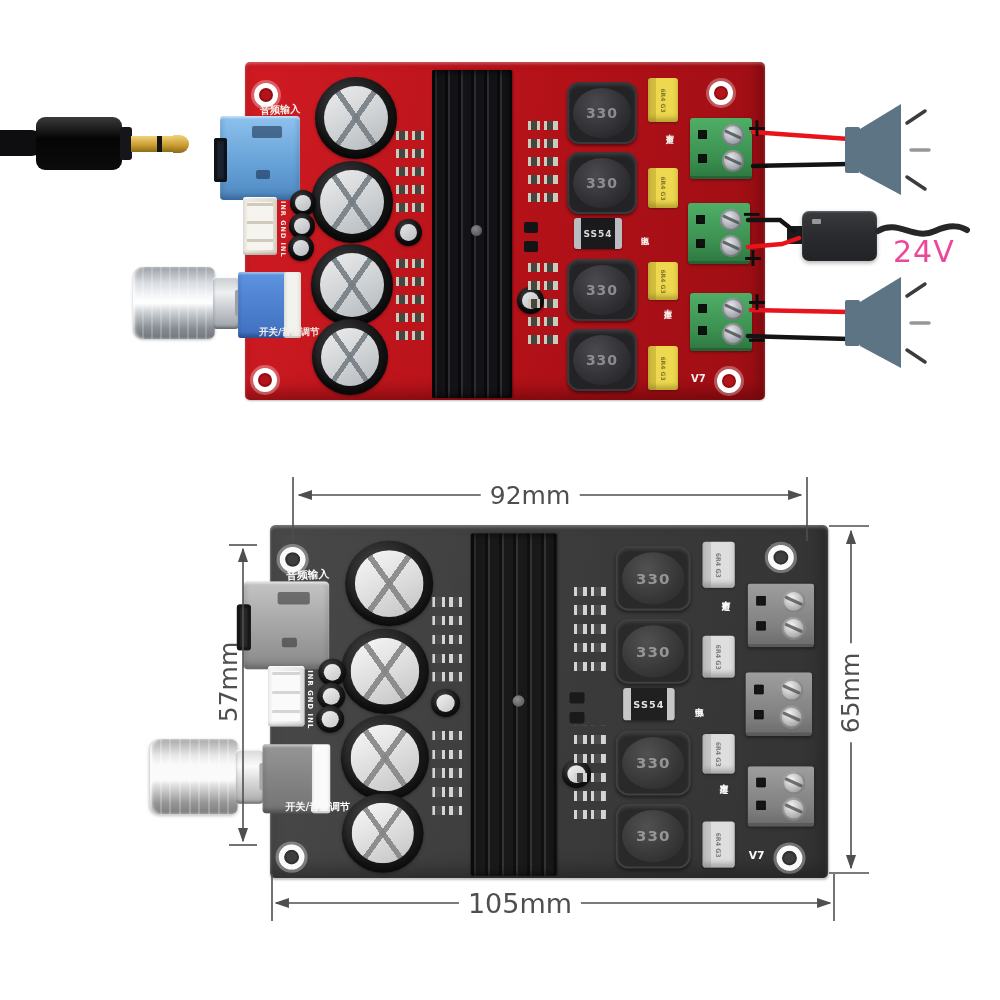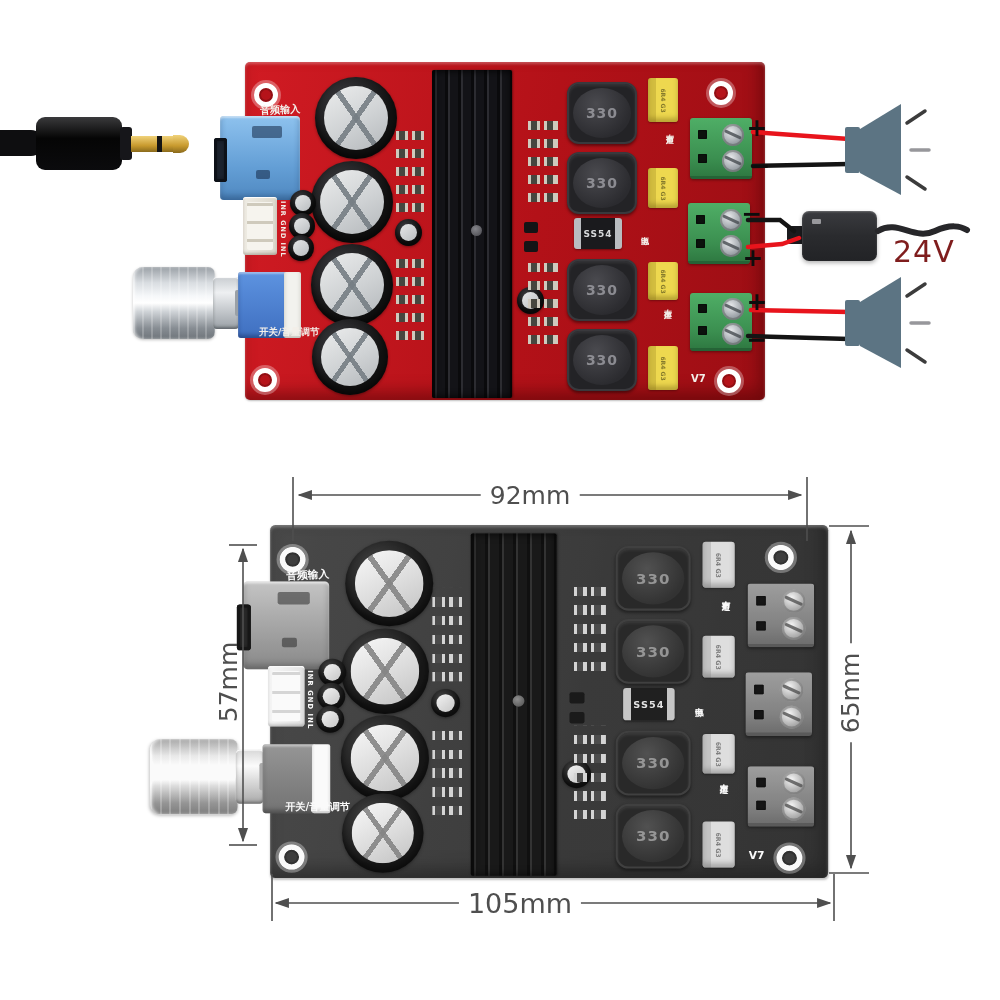--- a/index.html
+++ b/index.html
@@ -81,21 +81,21 @@
         box-shadow:inset 0 0 0 2px rgba(60,70,60,.35);}
   .screw::after{content:"";position:absolute;left:2px;right:2px;top:9px;height:3px;
         background:rgba(70,75,80,.8);transform:rotate(25deg);border-radius:2px;}
 
   
   .plug-part{background:#0e0e10;}
   .gold{background:linear-gradient(180deg,#f0d27a,#c89a2e 60%,#8a6a1c);}
   .adapter{background:linear-gradient(180deg,#3a3b3f,#2a2b2e 50%,#222326);border-radius:7px;
            box-shadow:inset 0 1px 2px rgba(255,255,255,.25),0 2px 4px rgba(0,0,0,.3);}
   .plusminus{font-size:25px;font-weight:700;color:#0d0d0d;transform:translate(-50%,-50%);}
-  .voltage{font-size:30px;color:#7f1d1d;letter-spacing:1px;}
+  .voltage{font-size:30px;color:#ec4899;letter-spacing:1px;}
 
   
   .dim-label{color:#4f4f4f;font-size:25px;transform:translate(-50%,-50%);background:#fff;padding:0 9px;white-space:nowrap;}
   .dim-label.rot{transform:translate(-50%,-50%) rotate(-90deg);}
   .dim-label.nobg{background:transparent;}
   svg.overlay{position:absolute;left:0;top:0;pointer-events:none;}
 </style>
 </head>
 <body>
 

